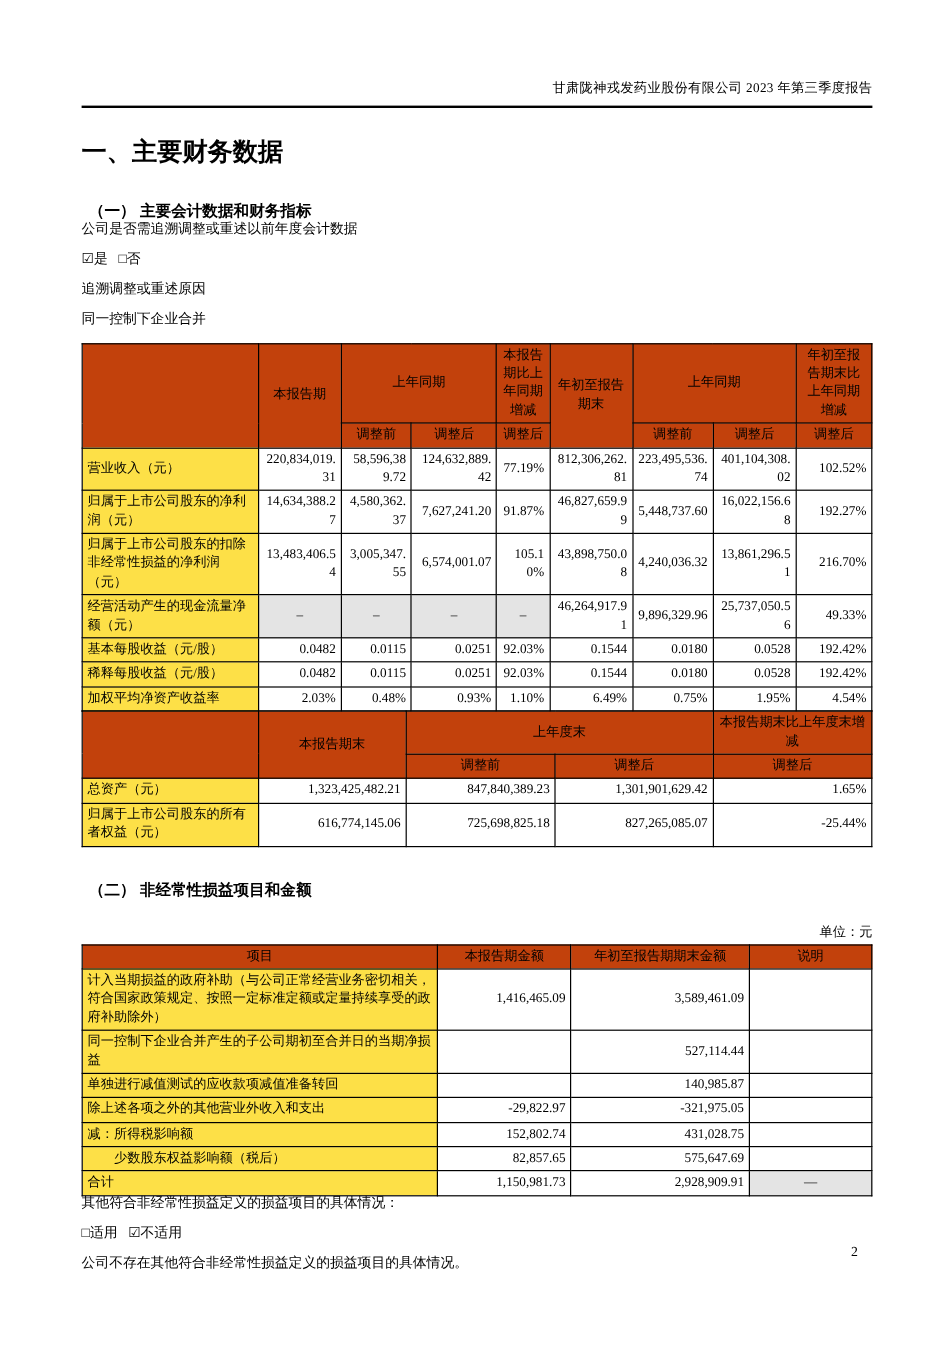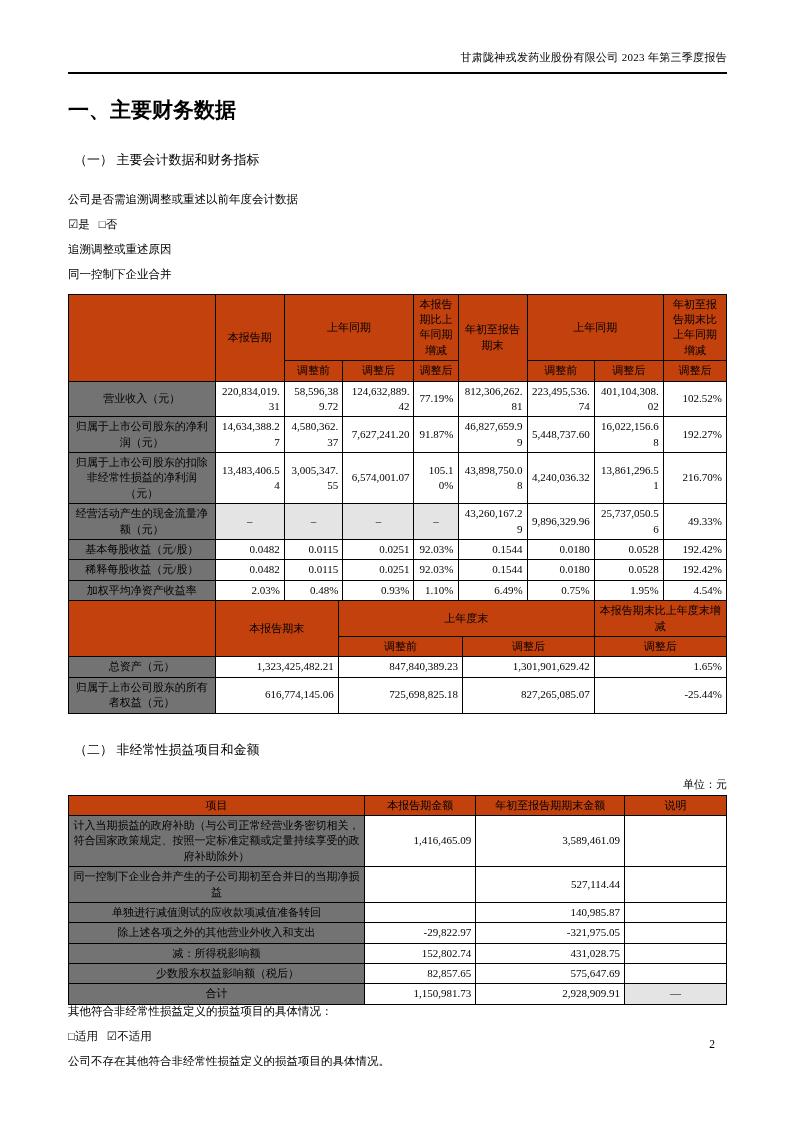--- a/index.html
+++ b/index.html
@@ -5,61 +5,61 @@
   * { box-sizing: border-box; }
   html, body { margin: 0; padding: 0; background: #ffffff; }
   .page {
     position: relative;
     width: 793px;
     height: 1066px;
     margin: 0 auto;
     background: #ffffff;
     color: #000;
     font-family: "Liberation Serif", "DejaVu Serif", serif;
-    padding: 0 66px 0 68px;
+    padding: 16px 66px 0 68px;
     overflow: hidden;
   }
   .page-header {
     padding-top: 50px;
     padding-bottom: 7px;
     border-bottom: 2px solid #000;
     text-align: right;
     font-size: 11px;
     letter-spacing: 0.3px;
   }
   h1.sec {
     font-family: "Liberation Sans", "DejaVu Sans", sans-serif;
     font-weight: 700;
     font-size: 21px;
     margin: 22px 0 0 0;
   }
   h2.sub {
     font-family: "Liberation Sans", "DejaVu Sans", sans-serif;
-    font-weight: 400;
+    font-weight: 700;
     font-size: 13px;
     margin: 27px 0 0 6px;
   }
   p.body {
     font-size: 11.5px;
     line-height: 1.1;
     margin: 0 0 12.5px 0;
   }
-  p.first { margin-top: 24px; }
+  p.first { }
   .chk { margin-right: 6px; }
   table { border-collapse: collapse; width: 100%; table-layout: fixed; }
   td {
     border: 1px solid #000;
     font-size: 11px;
     line-height: 1.4;
     padding: 2px 4px;
     vertical-align: middle;
   }
   .shade { background: #e4e4e4; }
   .hdr td { text-align: center; background: #c2410c; }
-  td.lbl { background: #737373; text-align: center; }
+  td.lbl { background: #fde047; text-align: left; }
   td.num { text-align: right; word-break: break-all; }
   td.dash { text-align: center; background: #e4e4e4; }
   td.note { text-align: center; }
   td.indent { padding-left: 26px; }
   .t1 { margin-top: 6px; }
   .t1b { margin-top: -1px; }
   .t2 { margin-top: 3px; }
   .unit {
     font-size: 11px;
     text-align: right;
@@ -157,21 +157,21 @@
       <td class="num">4,240,036.32</td>
       <td class="num">13,861,296.51</td>
       <td class="num">216.70%</td>
     </tr>
     <tr>
       <td class="lbl">经营活动产生的现金流量净额（元）</td>
       <td class="dash">–</td>
       <td class="dash">–</td>
       <td class="dash">–</td>
       <td class="dash">–</td>
-      <td class="num">43,260,167.29</td>
+      <td class="num">46,264,917.91</td>
       <td class="num">9,896,329.96</td>
       <td class="num">25,737,050.56</td>
       <td class="num">49.33%</td>
     </tr>
     <tr>
       <td class="lbl">基本每股收益（元/股）</td>
       <td class="num">0.0482</td>
       <td class="num">0.0115</td>
       <td class="num">0.0251</td>
       <td class="num">92.03%</td>

